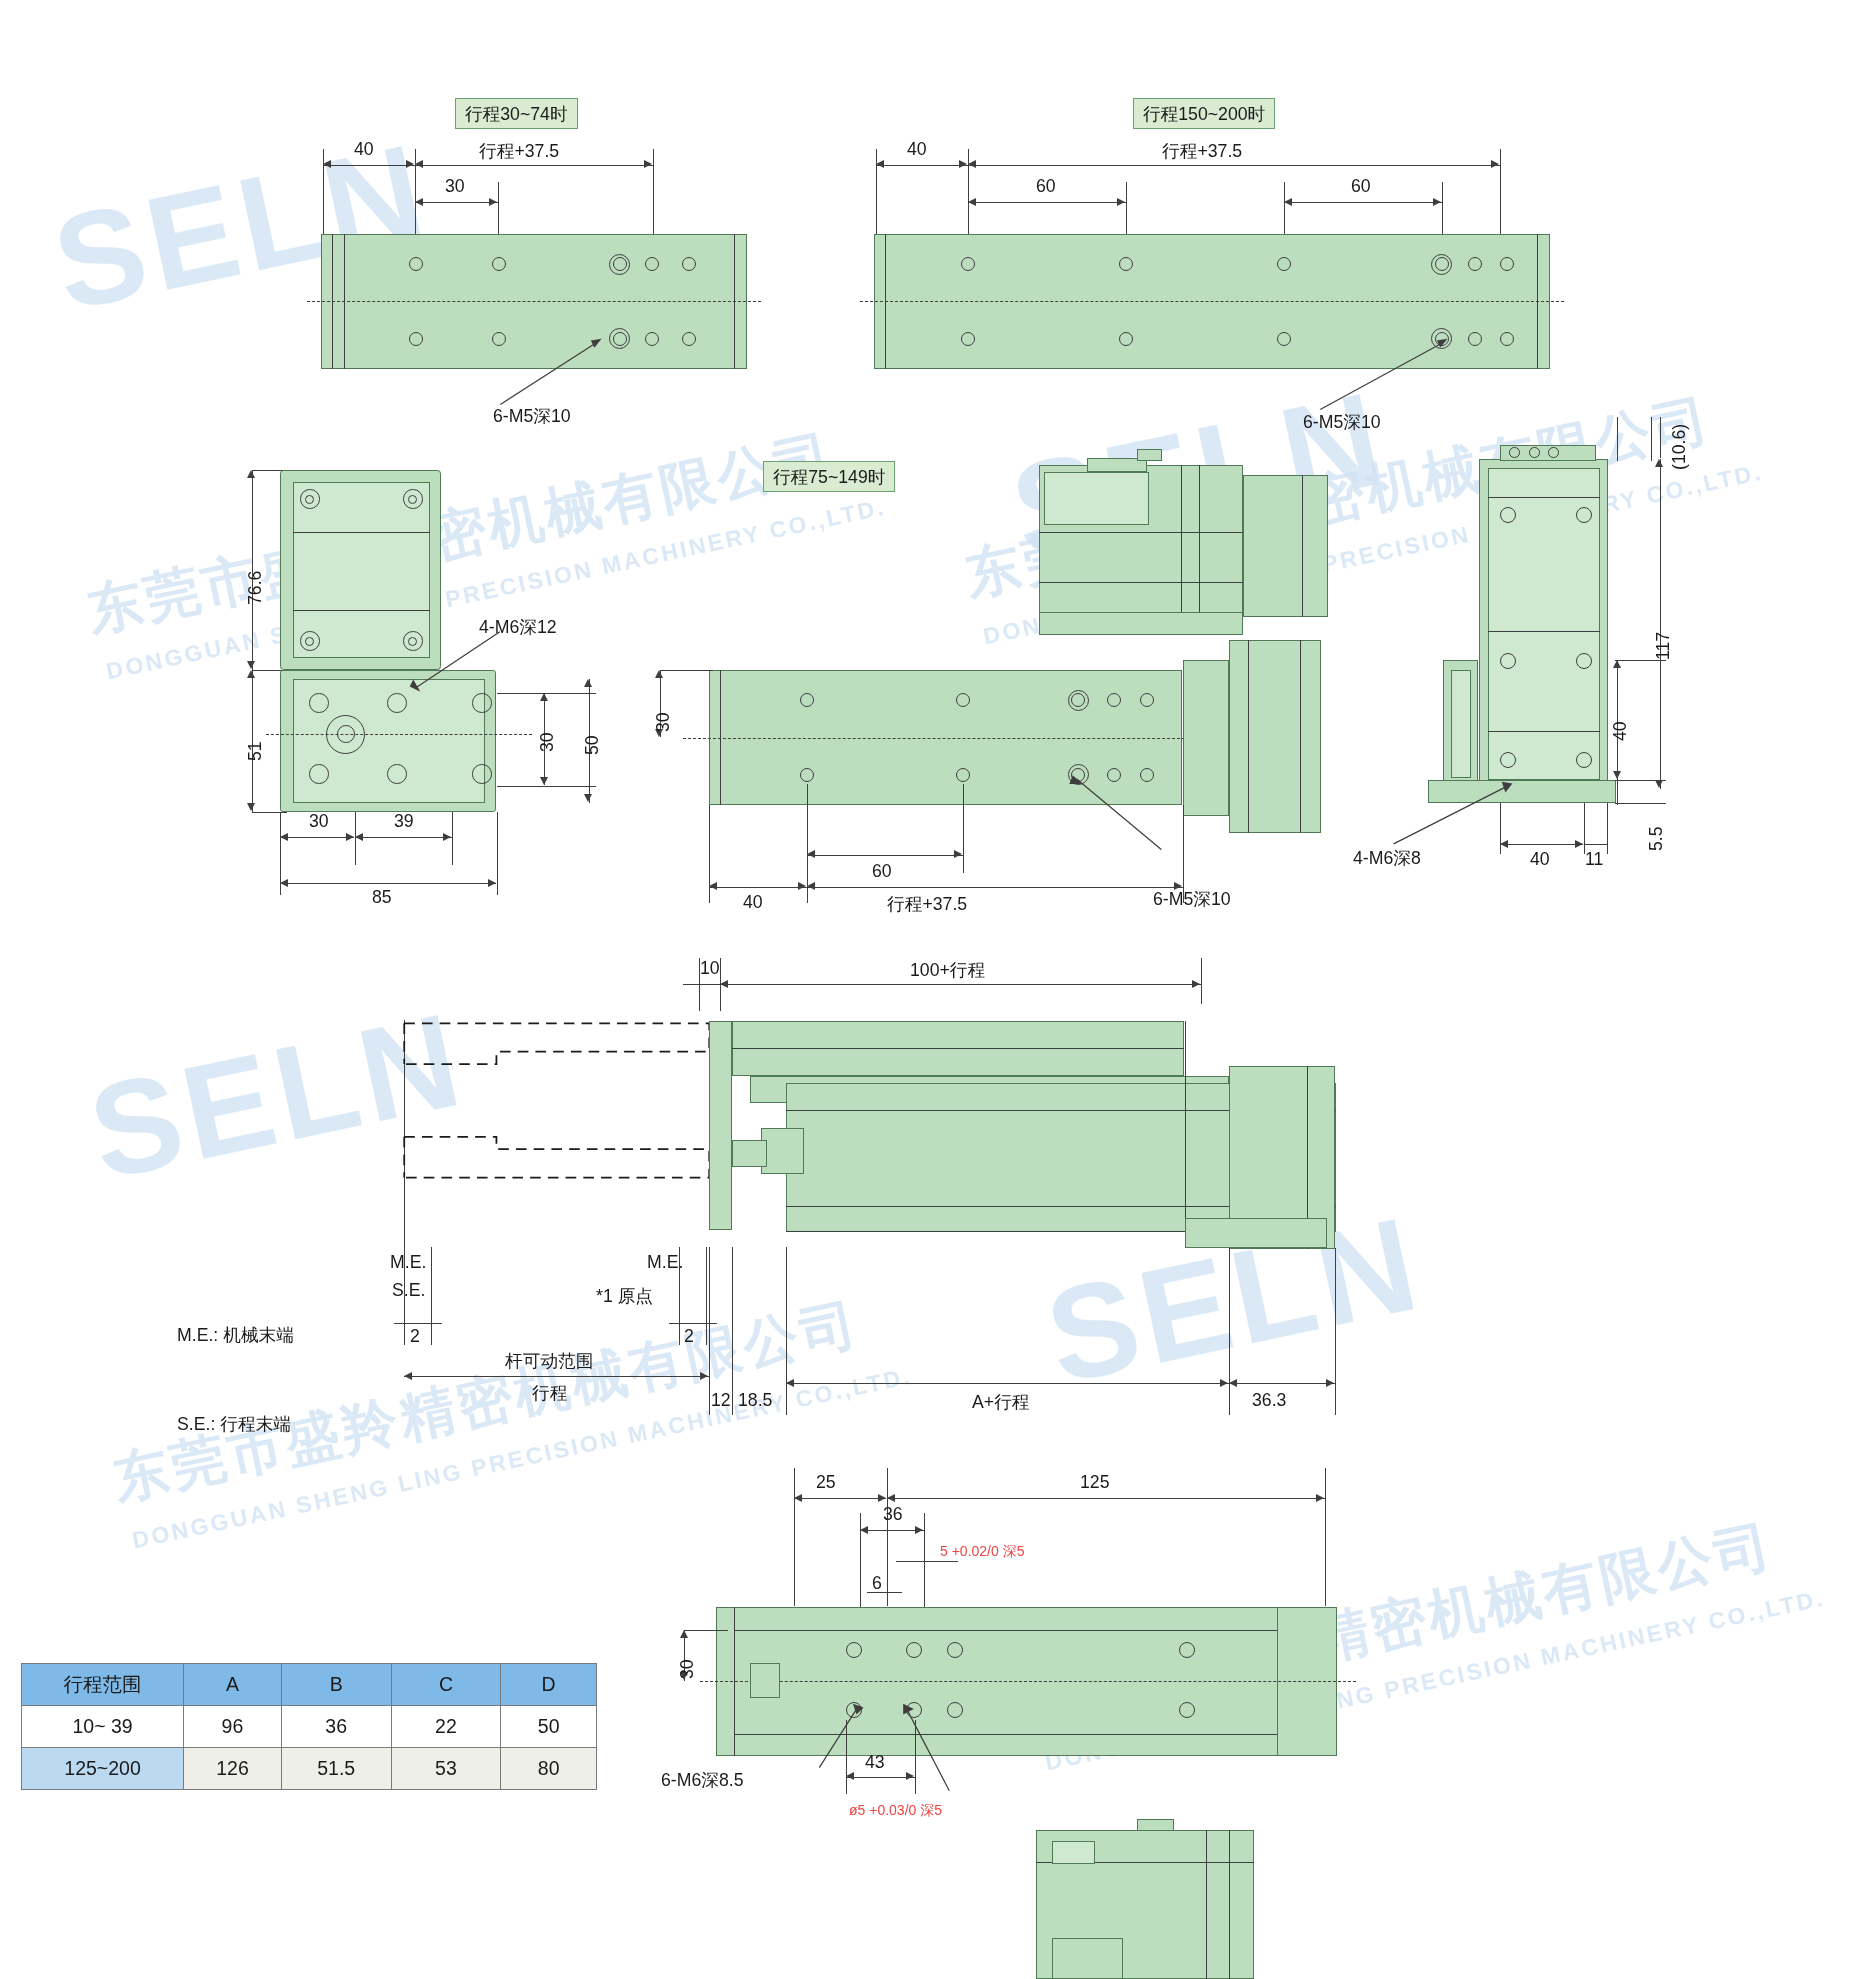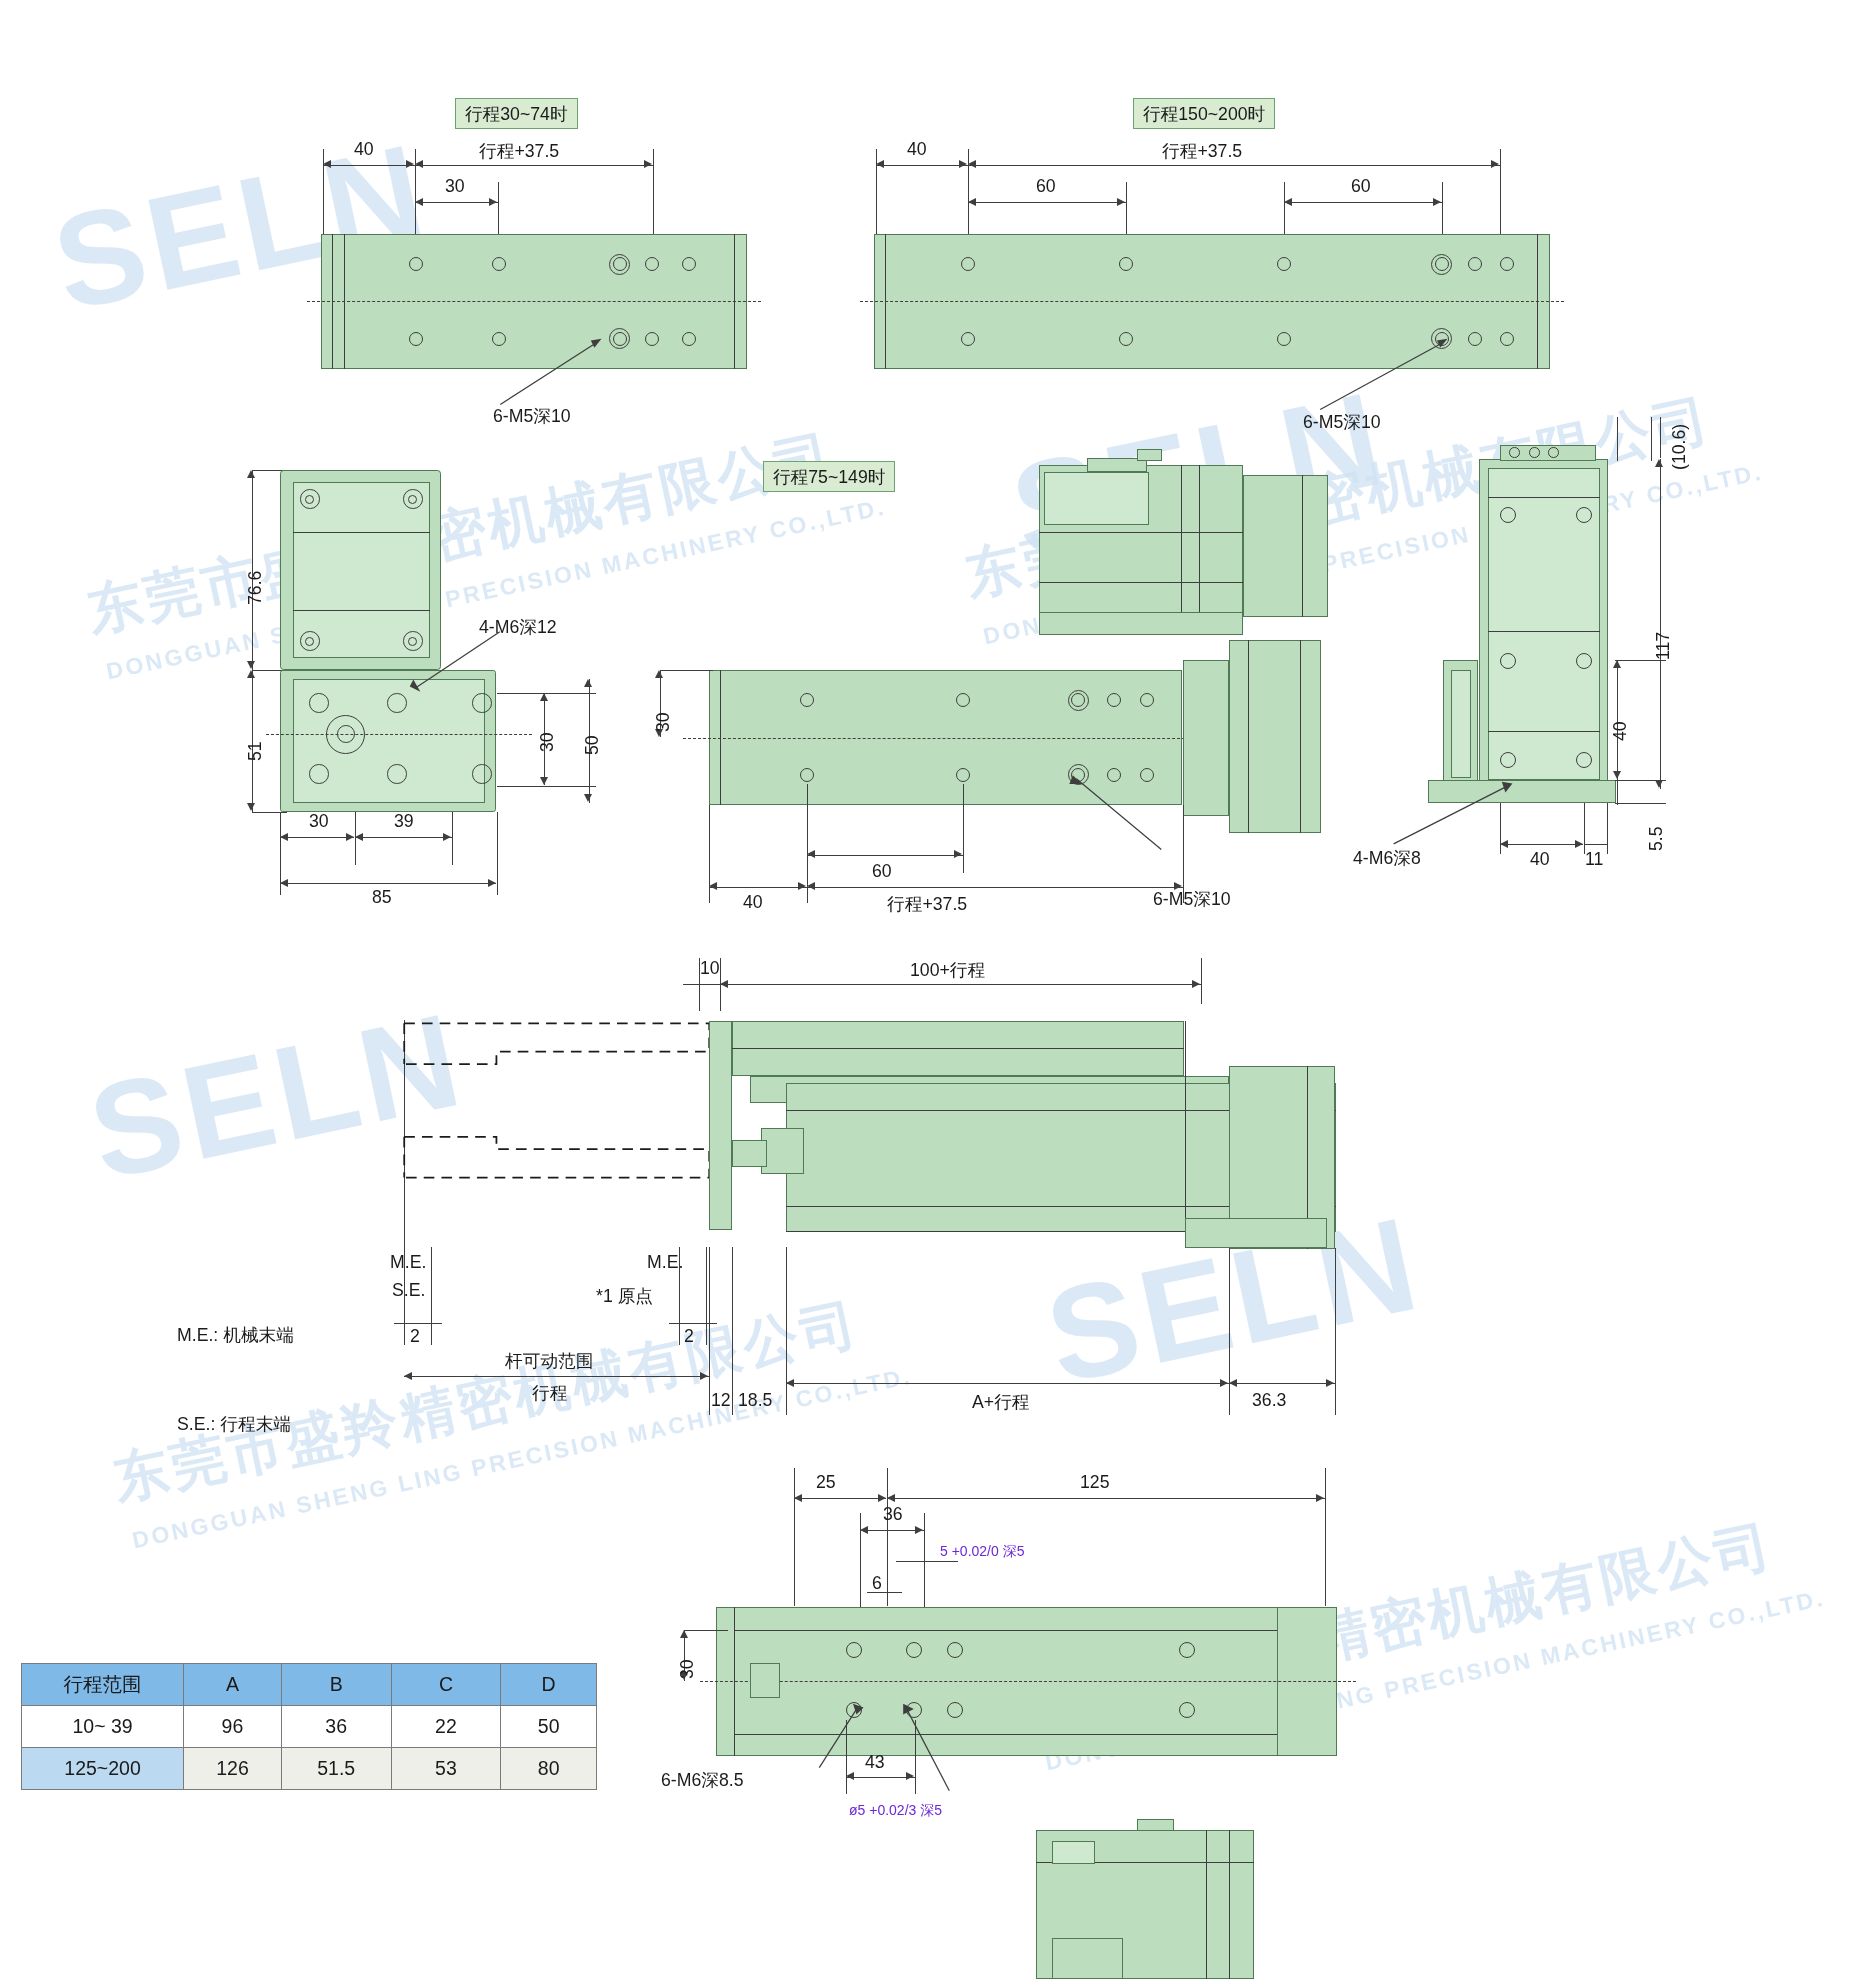--- a/index.html
+++ b/index.html
@@ -19,21 +19,21 @@
 
   
   .body{position:absolute;background:#bcddbe;border:1.4px solid #4f7a55;box-sizing:border-box;}
   .bodyLt{position:absolute;background:#cfe8d0;border:1.4px solid #4f7a55;box-sizing:border-box;}
   .ln{position:absolute;background:#3e3e3e;}
   .lnH{height:1.2px;}
   .lnV{width:1.2px;}
   .cl{position:absolute;background:transparent;border-top:1.3px dashed #3e3e3e;}
   .hole{position:absolute;border-radius:50%;border:1.4px solid #3e3e3e;box-sizing:border-box;background:transparent;}
   .txt{position:absolute;font-size:17.7px;color:#1b1b1b;white-space:nowrap;}
-  .txtS{position:absolute;font-size:14px;color:#6d28d9;white-space:nowrap;}
+  .txtS{position:absolute;font-size:14px;color:#ef4444;white-space:nowrap;}
   .vtxt{position:absolute;font-size:17.7px;color:#1b1b1b;white-space:nowrap;transform-origin:0 0;transform:rotate(-90deg);}
   .lbl{position:absolute;font-size:17.7px;color:#1b1b1b;background:#d9ecd2;border:1.2px solid #6aa36f;padding:2.7px 8.9px;white-space:nowrap;}
   .dim{position:absolute;height:1.1px;background:#3e3e3e;}
   .dimV{position:absolute;width:1.1px;background:#3e3e3e;}
   .ext{position:absolute;width:1px;background:#3e3e3e;}
   .extH{position:absolute;height:1px;background:#3e3e3e;}
   .arrL,.arrR{position:absolute;width:0;height:0;border-top:4.4px solid transparent;border-bottom:4.4px solid transparent;}
   .arrL{border-right:8.9px solid #3e3e3e;}
   .arrR{border-left:8.9px solid #3e3e3e;}
   .arrU,.arrD{position:absolute;width:0;height:0;border-left:4.4px solid transparent;border-right:4.4px solid transparent;}
@@ -556,21 +556,21 @@
 
     <svg style="position:absolute;left:814px;top:1702px;width:62px;height:71px;" viewBox="0 0 70 80" width="62" height="71">
       <line x1="6" y1="74" x2="48" y2="8" stroke="#3e3e3e" stroke-width="1.4"></line>
       <polygon points="44,2 56,6 48,14" fill="#3e3e3e"></polygon>
     </svg>
     <div class="txt" style="left:661px;top:1768px;">6-M6深8.5</div>
     <svg style="position:absolute;left:896px;top:1702px;width:80px;height:94px;" viewBox="0 0 90 106" width="80" height="94">
       <line x1="12" y1="8" x2="60" y2="100" stroke="#3e3e3e" stroke-width="1.4"></line>
       <polygon points="8,2 20,8 8,14" fill="#3e3e3e"></polygon>
     </svg>
-    <div class="txtS" style="left:849px;top:1802px;">ø5 +0.02/3 深5</div>
+    <div class="txtS" style="left:849px;top:1802px;">ø5 +0.03/0 深5</div>
 
     <div class="body" style="left:1036px;top:1830px;width:218px;height:149px;"></div>
     <div class="ln lnH" style="left:1036px;top:1862px;width:218px;"></div>
     <div class="ln lnV" style="left:1206px;top:1830px;height:149px;"></div>
     <div class="ln lnV" style="left:1229px;top:1830px;height:149px;"></div>
     <div class="bodyLt" style="left:1052px;top:1841px;width:43px;height:23px;"></div>
     <div class="body" style="left:1052px;top:1938px;width:71px;height:41px;"></div>
     <div class="body" style="left:1137px;top:1819px;width:37px;height:12.4px;"></div>
   </div>
 

